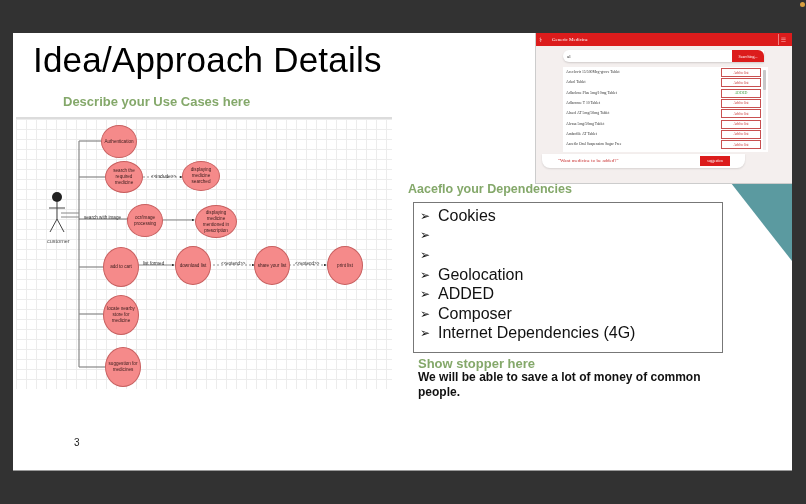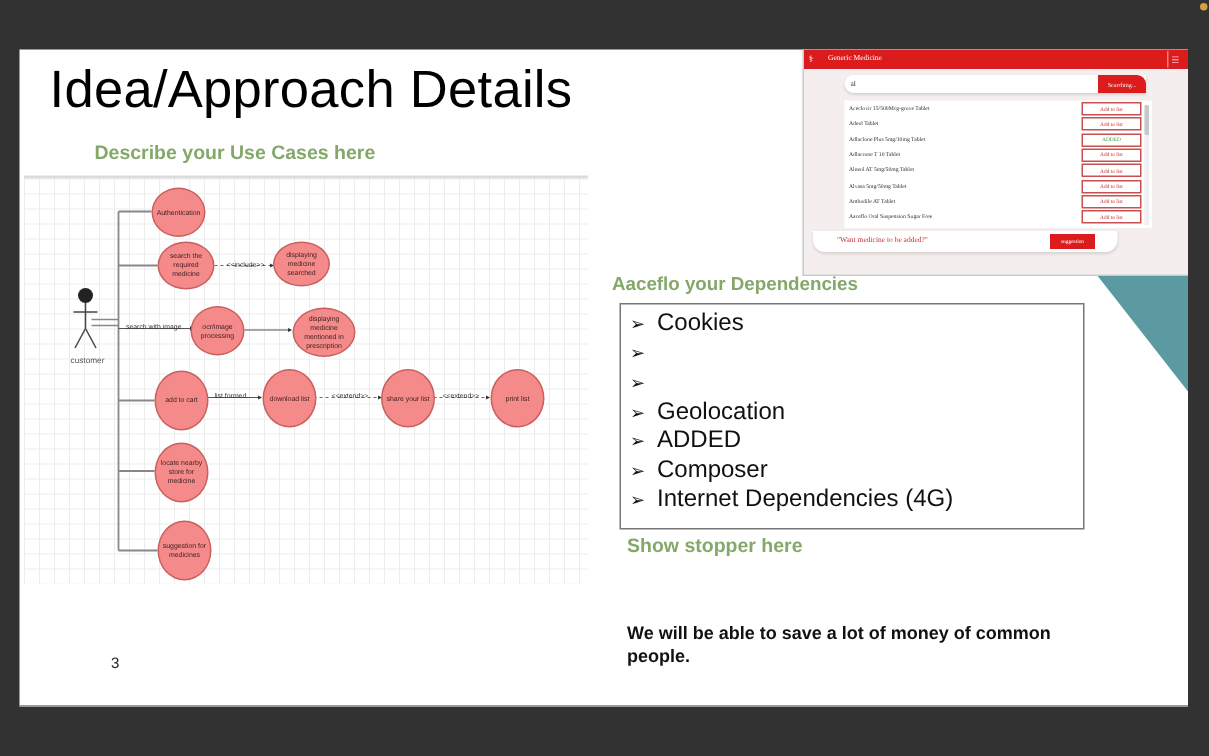--- a/index.html
+++ b/index.html
@@ -37,21 +37,21 @@
   .scrollbar { position: absolute; right: 2px; top: 3px; width: 3px; height: 80px; background: #f0f0f0; }
   .scrollthumb { position: absolute; left: 0; top: 0; width: 3px; height: 20px; background: #c8c8c8; border-radius: 1px; }
   .suggest-bar { position: absolute; left: 6px; top: 121px; width: 203px; height: 14px; background: #fff; border-radius: 0 0 8px 8px; box-shadow: 0 1px 2px rgba(0,0,0,0.12); }
   .suggest-text { position: absolute; left: 16px; top: 4px; font-family: "Liberation Serif", serif; font-size: 5px; color: #c83030; }
   .suggest-btn { position: absolute; left: 158px; top: 2px; width: 30px; height: 10px; background: #dc1c1c; color: #fff; font-size: 3.6px; font-family: "Liberation Serif", serif; display: flex; align-items: center; justify-content: center; }
   .dep-head { left: 395px; top: 149px; font-size: 12.5px; }
   .dep-box { position: absolute; left: 400px; top: 169px; width: 310px; height: 151px; border: 1px solid #777; padding: 3px 0 0 6px; }
   .dep-item { display: flex; align-items: center; font-size: 16px; color: #111; height: 19.6px; }
   .dep-bullet { width: 18px; font-size: 12px; color: #111; }
   .stopper-head { left: 405px; top: 323px; font-size: 13px; }
-  .stopper-text { position: absolute; left: 405px; top: 337px; width: 300px; font-size: 12px; font-weight: bold; color: #111; line-height: 14.5px; margin-top: 45px; }
+  .stopper-text { position: absolute; left: 405px; top: 337px; width: 300px; font-size: 12px; font-weight: bold; color: #111; line-height: 14.5px; }
 </style>
 </head>
 <body>
 
 <div class="stage">
   <div class="notif-dot"></div>
 
   <div class="slide">
     <div class="title">Idea/Approach Details</div>
     <div class="subhead usecase-head">Describe your Use Cases here</div>

